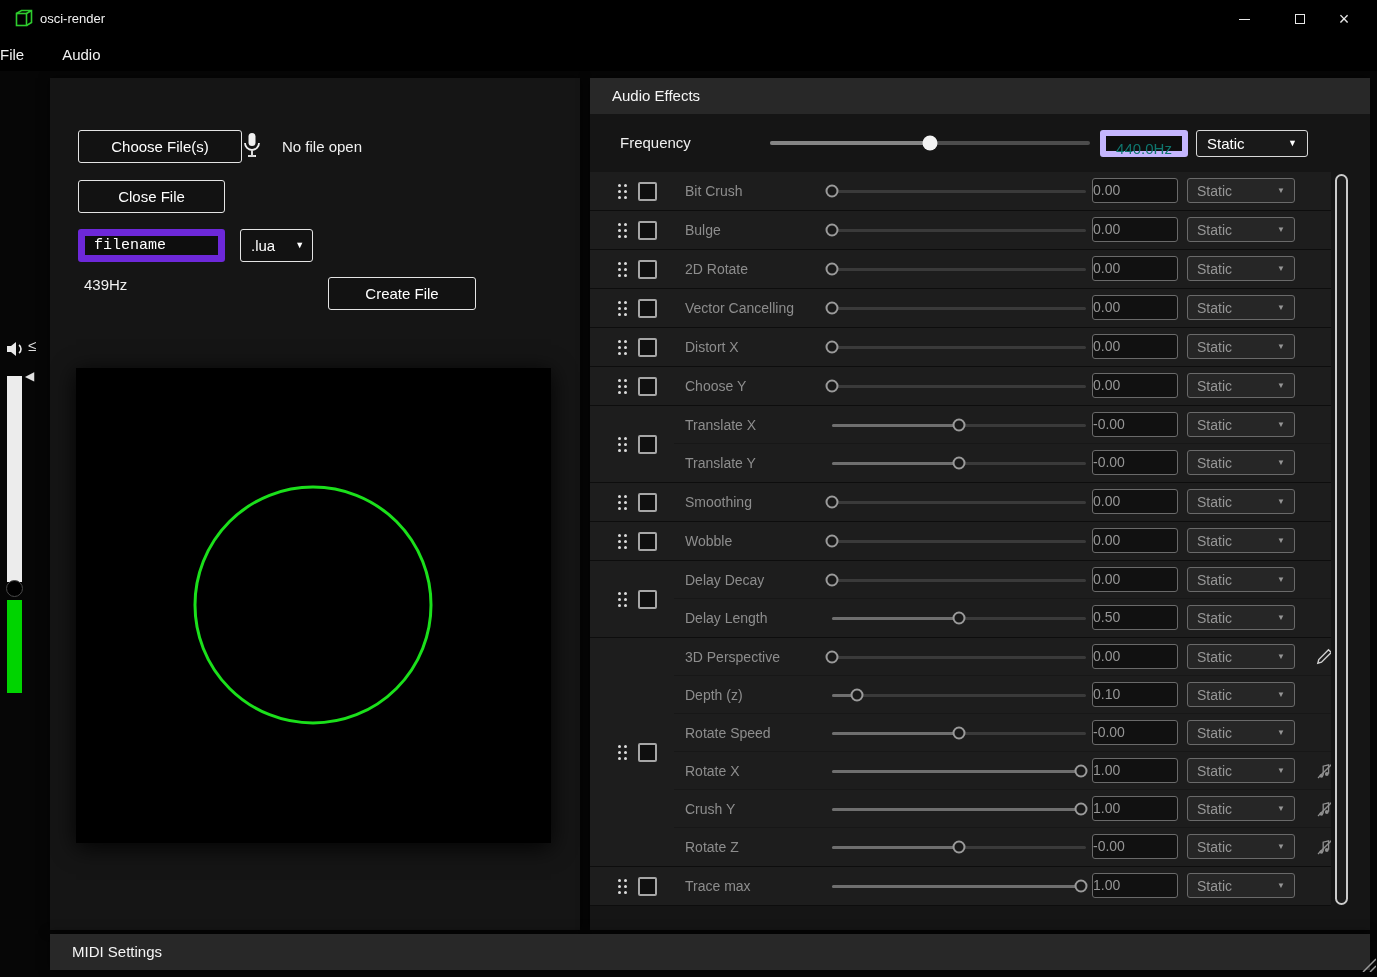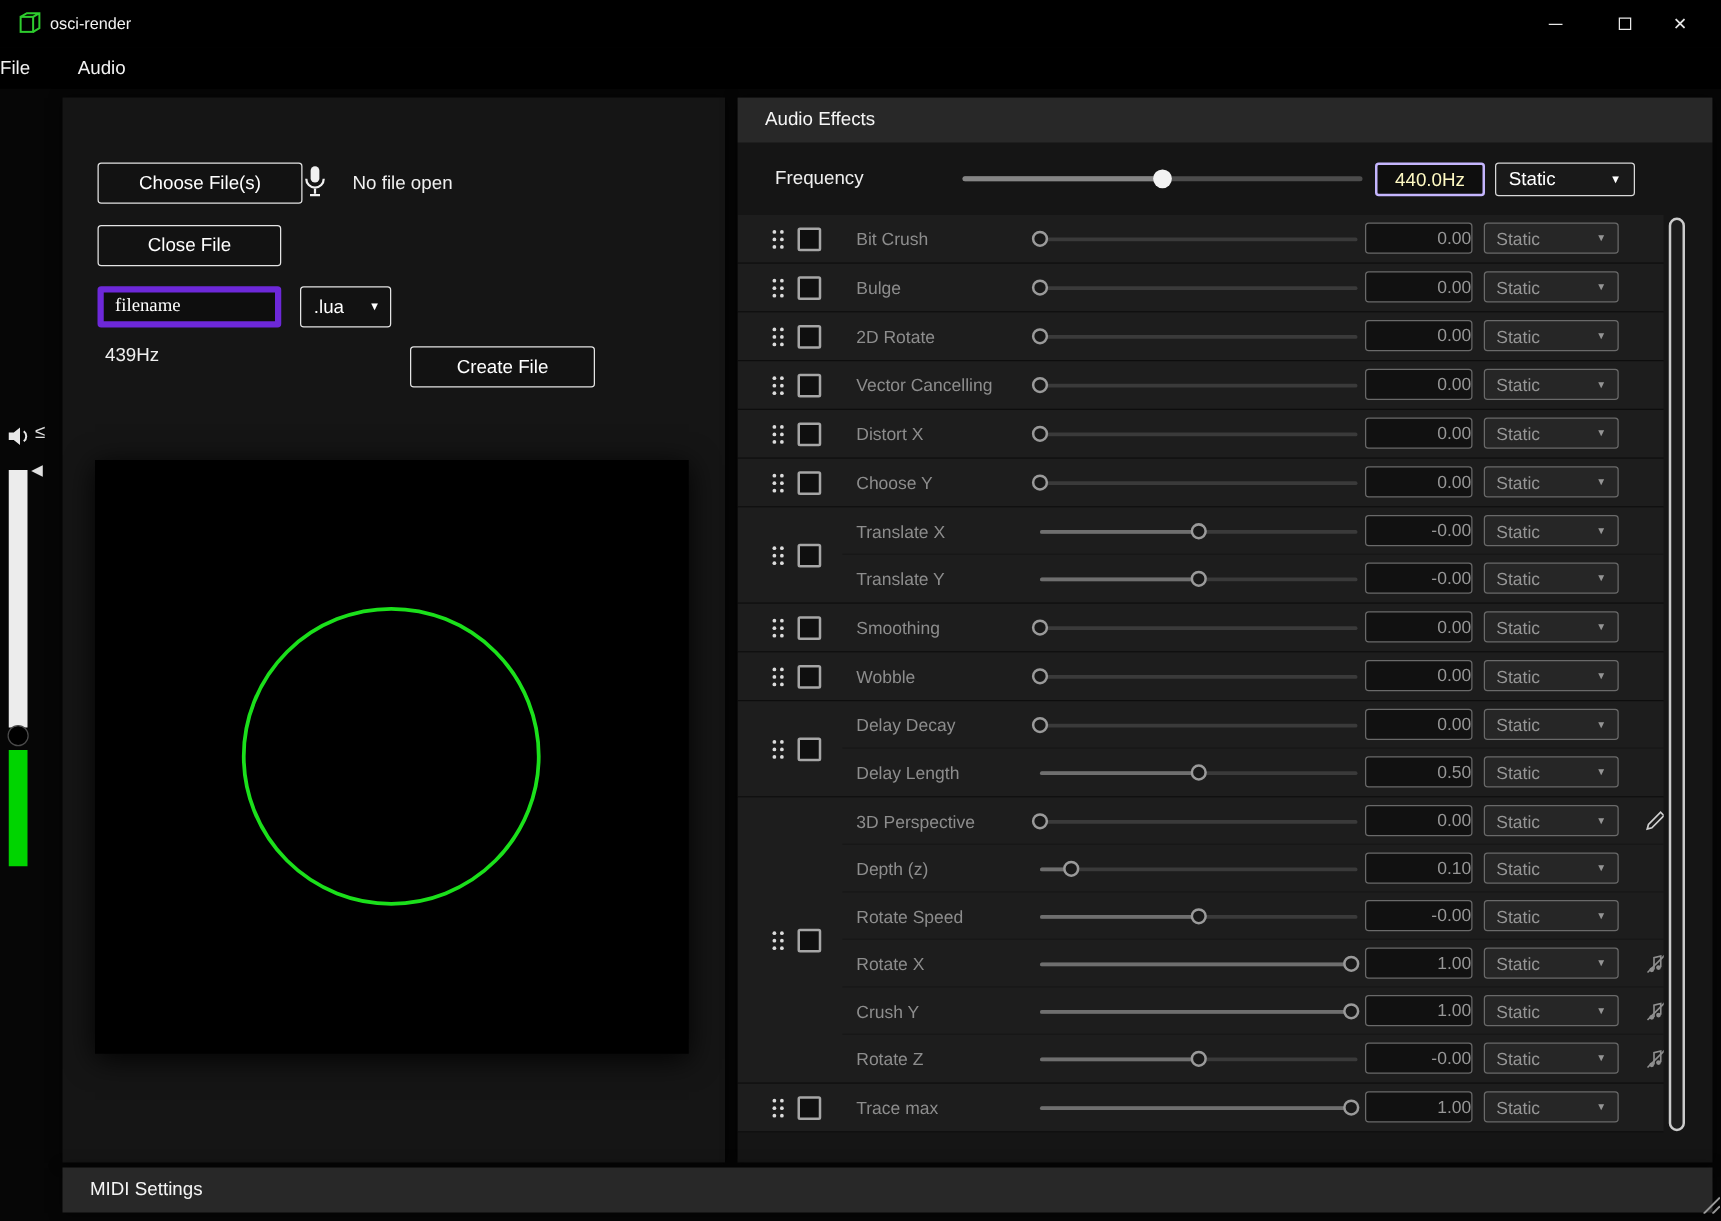--- a/index.html
+++ b/index.html
@@ -32,57 +32,57 @@
   .panel { position:absolute; background:#151515; box-shadow:0 0 10px rgba(0,0,0,0.6); overflow:hidden; }
   .panel-header { height:36px; background:#282828; line-height:36px; padding-left:22px; font-size:15px; color:#f5f5f5; }
   #main-panel { left:50px; top:78px; width:530px; height:852px; }
   #fx-panel { left:590px; top:78px; width:780px; height:852px; }
   #midi-bar { position:absolute; left:50px; top:934px; width:1320px; height:36px; background:#282828; line-height:36px; padding-left:22px; font-size:15px; color:#f5f5f5; box-shadow:0 0 10px rgba(0,0,0,0.6); }
 
   
   .btn { position:absolute; display:flex; align-items:center; justify-content:center; background:#121212; border:1px solid #e4e4e4; border-radius:3px; font-size:15px; color:#fff; cursor:default; }
   #btn-choose { left:28px; top:52px; width:164px; height:33px; }
   #btn-close-file { left:28px; top:102px; width:147px; height:33px; }
-  #filename-input { position:absolute; left:28px; top:151px; width:147px; height:33px; background:#0e0e0e; border:5px solid #6d28d9; border-radius:3px; color:#fff; font-size:15px; font-family:Liberation Serif, serif; padding:0 9px; outline:none; }
+  #filename-input { position:absolute; left:28px; top:151px; width:147px; height:33px; background:#0e0e0e; border:7px solid #6d28d9; border-radius:3px; color:#fff; font-size:15px; font-family:Liberation Mono, monospace; padding:0 9px; outline:none; }
   #ext-select { left:190px; top:151px; width:73px; height:33px; justify-content:space-between; padding:0 10px;gap:20px; }
   #btn-create { left:278px; top:151px; width:148px; height:33px;margin-top:48px; }
   #mic-icon { position:absolute; left:193px; top:54px; }
   #no-file { position:absolute; left:232px; top:52px; height:33px; line-height:33px; font-size:15px; color:#f0f0f0; }
   #freq-readout { position:absolute; left:34px; top:198px; font-size:15px; color:#f0f0f0; }
   #scope { position:absolute; left:26px; top:290px; width:475px; height:475px; background:#000; box-shadow:0 4px 22px rgba(0,0,0,0.9); }
   .caret { font-size:9px; line-height:1; }
 
   
   #freq-row { position:absolute; left:0; top:36px; width:100%; height:58px; }
   #freq-label { position:absolute; left:30px; top:0; height:58px; line-height:58px; font-size:15px; color:#f0f0f0; }
   .h-slider { position:absolute; height:16px; }
   .h-slider .track { position:absolute; left:0; right:0; top:6px; height:4px; border-radius:2px; background:#4c4c4c; }
   .h-slider .fill { position:absolute; left:0; top:0; height:100%; border-radius:2px; background:#858585; }
   .h-slider .knob { position:absolute; top:8px; width:15px; height:15px; border-radius:50%; background:#f2f2f2; transform:translate(-50%,-50%); }
   #freq-slider { left:180px; top:21px; width:320px; }
-  #freq-value { position:absolute; left:510px; top:16px; width:88px; height:27px; border:2px solid #c4b5fd; border-radius:3px; background:#0e0e0e; color:#fef9c3; font-size:15px; text-align:center; line-height:25px; }
+  #freq-value { position:absolute; left:510px; top:16px; width:88px; height:27px; border:6px solid #c4b5fd; border-radius:3px; background:#0e0e0e; color:#0f766e; font-size:15px; text-align:center; line-height:25px; }
   #freq-mode { position:absolute; left:606px; top:16px; width:112px; height:27px; border:1px solid #d8d8d8; border-radius:3px; background:#191919; color:#fff; font-size:15px; display:flex; align-items:center; justify-content:space-between; padding:0 10px; }
 
   #effects-list { position:absolute; left:0; top:94px; width:741px; height:736px; overflow:hidden; }
   #fx-scrollbar { position:absolute; left:745px; top:96px; width:13px; height:731px; border:2px solid #cbcbcb; border-radius:7px; background:rgba(255,255,255,0.03); }
 
   .effect-group { display:flex; background:#1d1d1d; border-bottom:1.5px solid #0d0d0d; }
   .group-left { width:84px; display:flex; align-items:center; padding-left:28px; gap:11px; flex:none; }
   .drag-handle { display:grid; grid-template-columns:3px 3px; gap:3px; }
   .drag-handle i { width:3px; height:3px; background:#dcdcdc; border-radius:50%; }
   .checkbox { width:19px; height:19px; border:2px solid #a6a6a6; border-radius:2px; background:#0f0f0f; flex:none; }
   .group-rows { flex:1; display:flex; flex-direction:column; }
   .effect-row { position:relative; height:38px; border-bottom:1px solid #171717; }
   .effect-row:last-child { border-bottom:none; }
   .effect-label { position:absolute; left:11px; top:0; height:38px; line-height:38px; font-size:14px; color:#8d8d8d; white-space:nowrap; }
   .e-slider { left:158px; top:11px; width:254px; }
   .e-slider .track { background:#3a3a3a; height:3px; top:6.5px; }
   .e-slider .fill { background:#6f6f6f; }
   .e-slider .knob { width:13px; height:13px; background:#191919; border:2px solid #9a9a9a; }
-  .value-box { position:absolute; left:418px; top:6px; width:86px; height:25px; border:1px solid #6a6a6a; border-radius:3px; background:#111; color:#969696; font-size:14px; text-align:right; line-height:23px; }
+  .value-box { position:absolute; left:418px; top:6px; width:86px; height:25px; border:1px solid #6a6a6a; border-radius:3px; background:#111; color:#969696; font-size:14px; text-align:left; line-height:23px; }
   .mode-select { position:absolute; left:513px; top:6px; width:108px; height:25px; border:1px solid #6a6a6a; border-radius:3px; background:#262626; color:#969696; font-size:14px; display:flex; align-items:center; justify-content:space-between; padding:0 9px; }
   .mode-select .caret { font-size:8px; }
   .row-icon { position:absolute; left:642px; top:10px; width:18px; height:18px; }
 
   #resize-grip { position:absolute; right:1px; bottom:1px; }
 </style>
 </head>
 <body>
 
 <div id="titlebar">

